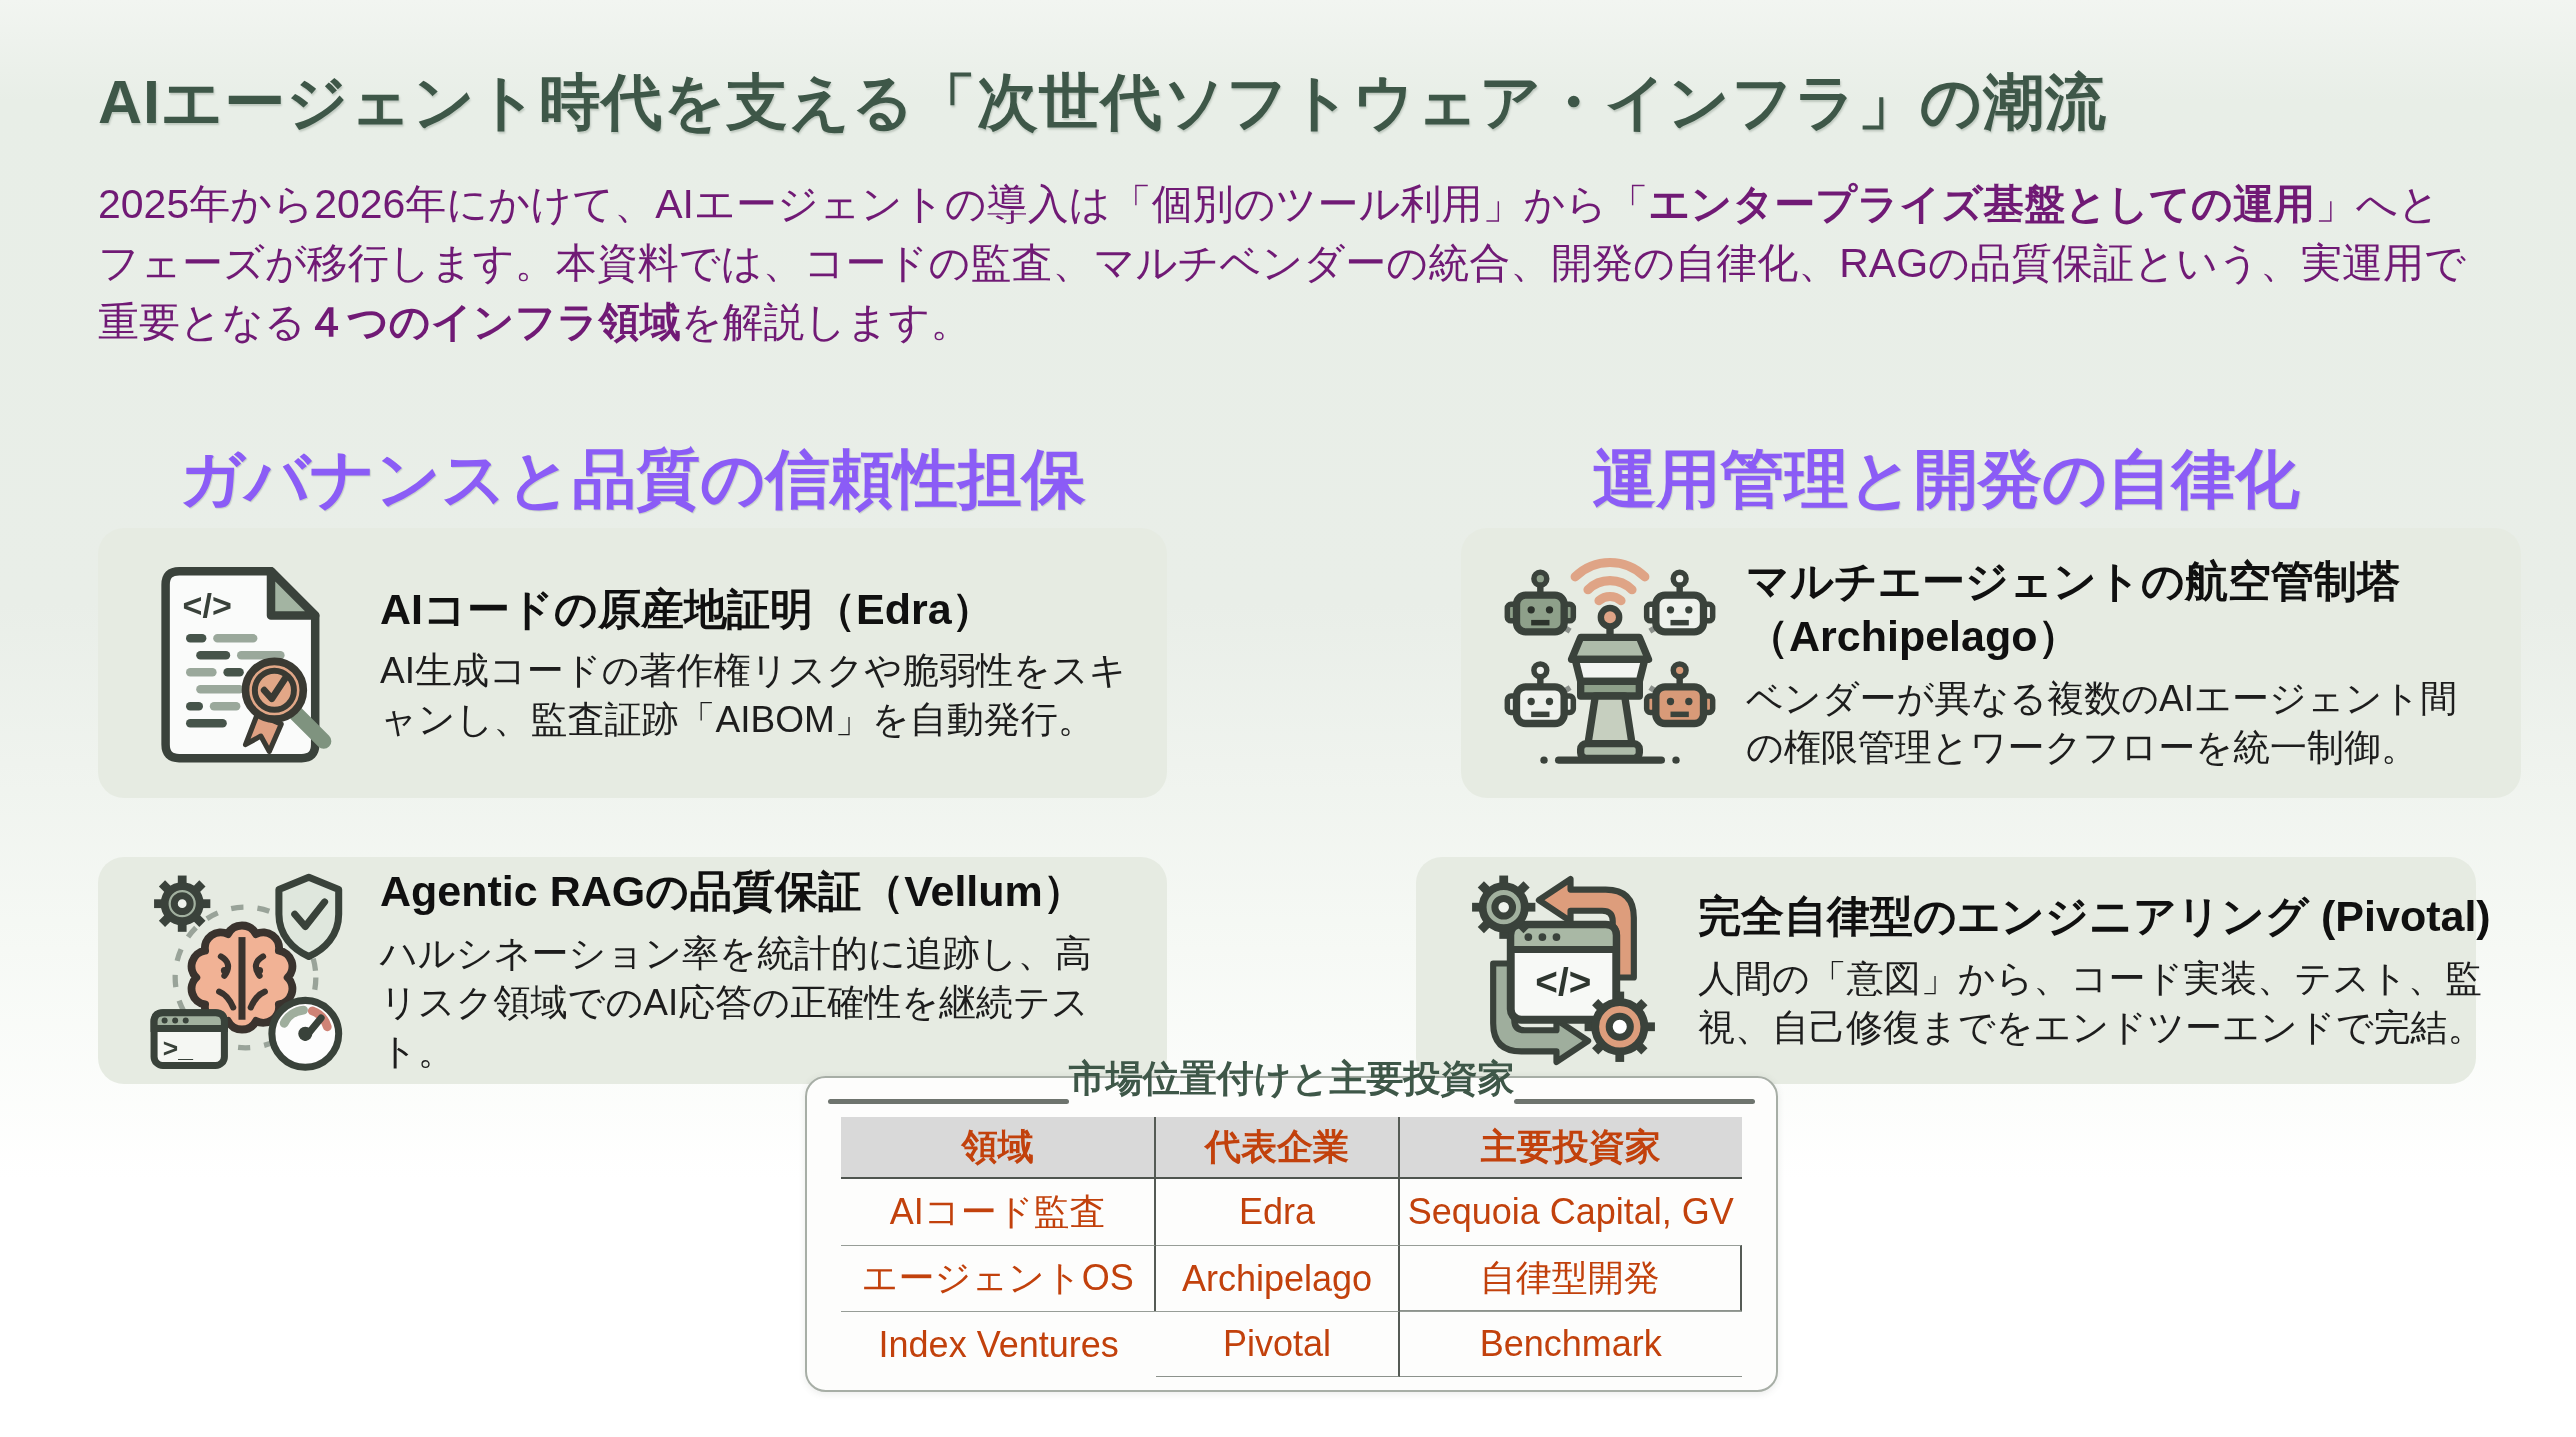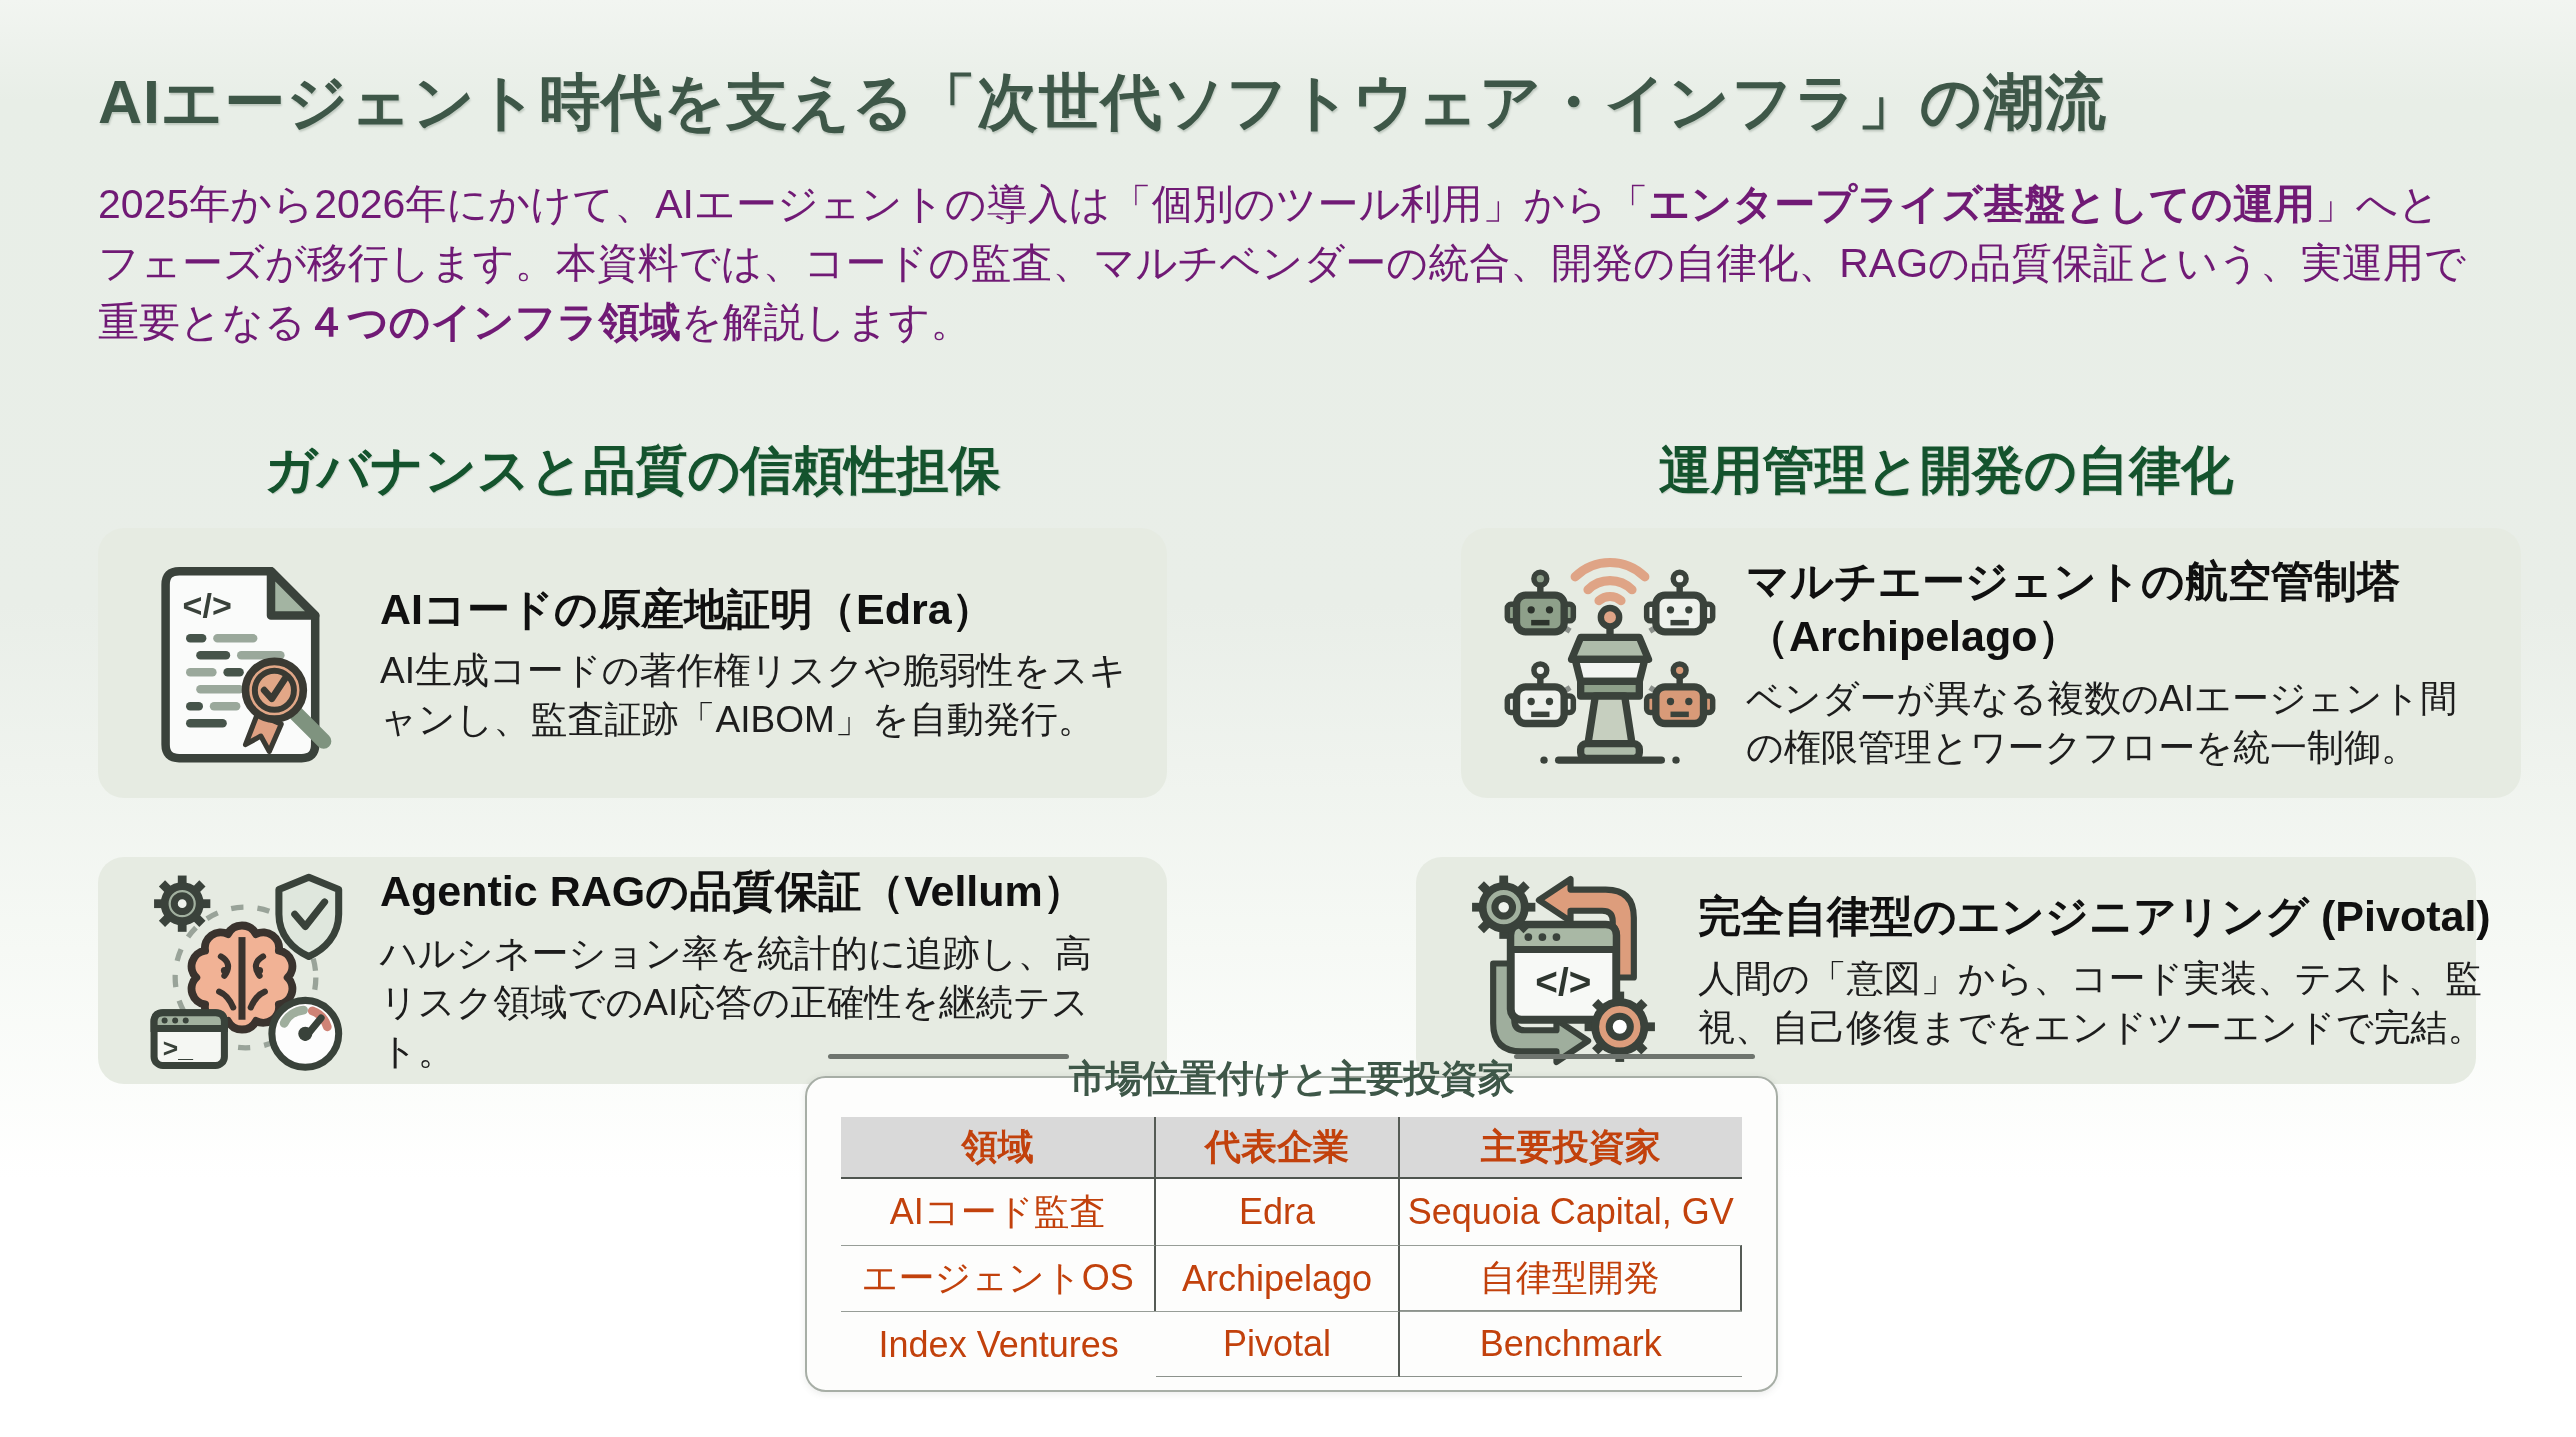--- a/index.html
+++ b/index.html
@@ -13,21 +13,21 @@
     left:98px;top:62px;width:2396px;
     font-size:61px;font-weight:800;color:#3e5748;letter-spacing:0.9px;
     text-shadow:0.9px 1.9px 1.9px rgba(70,90,75,.25);
   }
   #intro{
     left:98px;top:175px;width:2382px;
     font-size:41px;line-height:1.44;color:#701a75;
   }
   #intro .b{font-weight:800;}
   .section-header{
-    top:436px;text-align:center;font-size:52px;font-weight:800;color:#14532d;
+    top:436px;text-align:center;font-size:64px;font-weight:800;color:#8b5cf6;
     text-shadow:0.9px 0.9px 0.9px rgba(70,90,75,.2);
   }
   #hdr-left{left:98px;width:1069px;}
   #hdr-right{left:1416px;width:1060px;}
   .card{
     position:absolute;background:#e6ebe2;border-radius:26px;
     display:flex;align-items:center;padding:24px 39px;box-sizing:border-box;
   }
   #card-edra{left:98px;top:528px;width:1069px;height:270px;}
   #card-vellum{left:98px;top:857px;width:1069px;height:227px;}
@@ -39,21 +39,21 @@
   .card-title.nowrap{white-space:nowrap;}
   .card-body{font-size:37px;color:#1d1d1d;line-height:1.33;margin-top:9.4px;}
   
   #market-box{
     left:805px;top:1076px;width:973px;height:316px;
     background:#fdfdfc;border:2.8px solid #a7aea6;border-radius:20.6px;box-sizing:border-box;
     box-shadow:0 1.9px 7.5px rgba(90,100,90,.12);
   }
   #market-legend{
     position:absolute;left:20.6px;right:20.6px;top:-24px;
-    display:flex;align-items:flex-start;
+    display:flex;align-items:flex-end;
   }
   .legend-line{flex:1;height:4.7px;background:#6e746e;border-radius:2.8px;}
   #market-legend .legend-text{
     font-size:37px;font-weight:800;color:#3e5748;white-space:nowrap;
   }
   #market-table{
     position:absolute;left:34px;right:34px;top:39px;
     display:grid;grid-template-columns:35% 27% 38%;
   }
   .th,.td{

